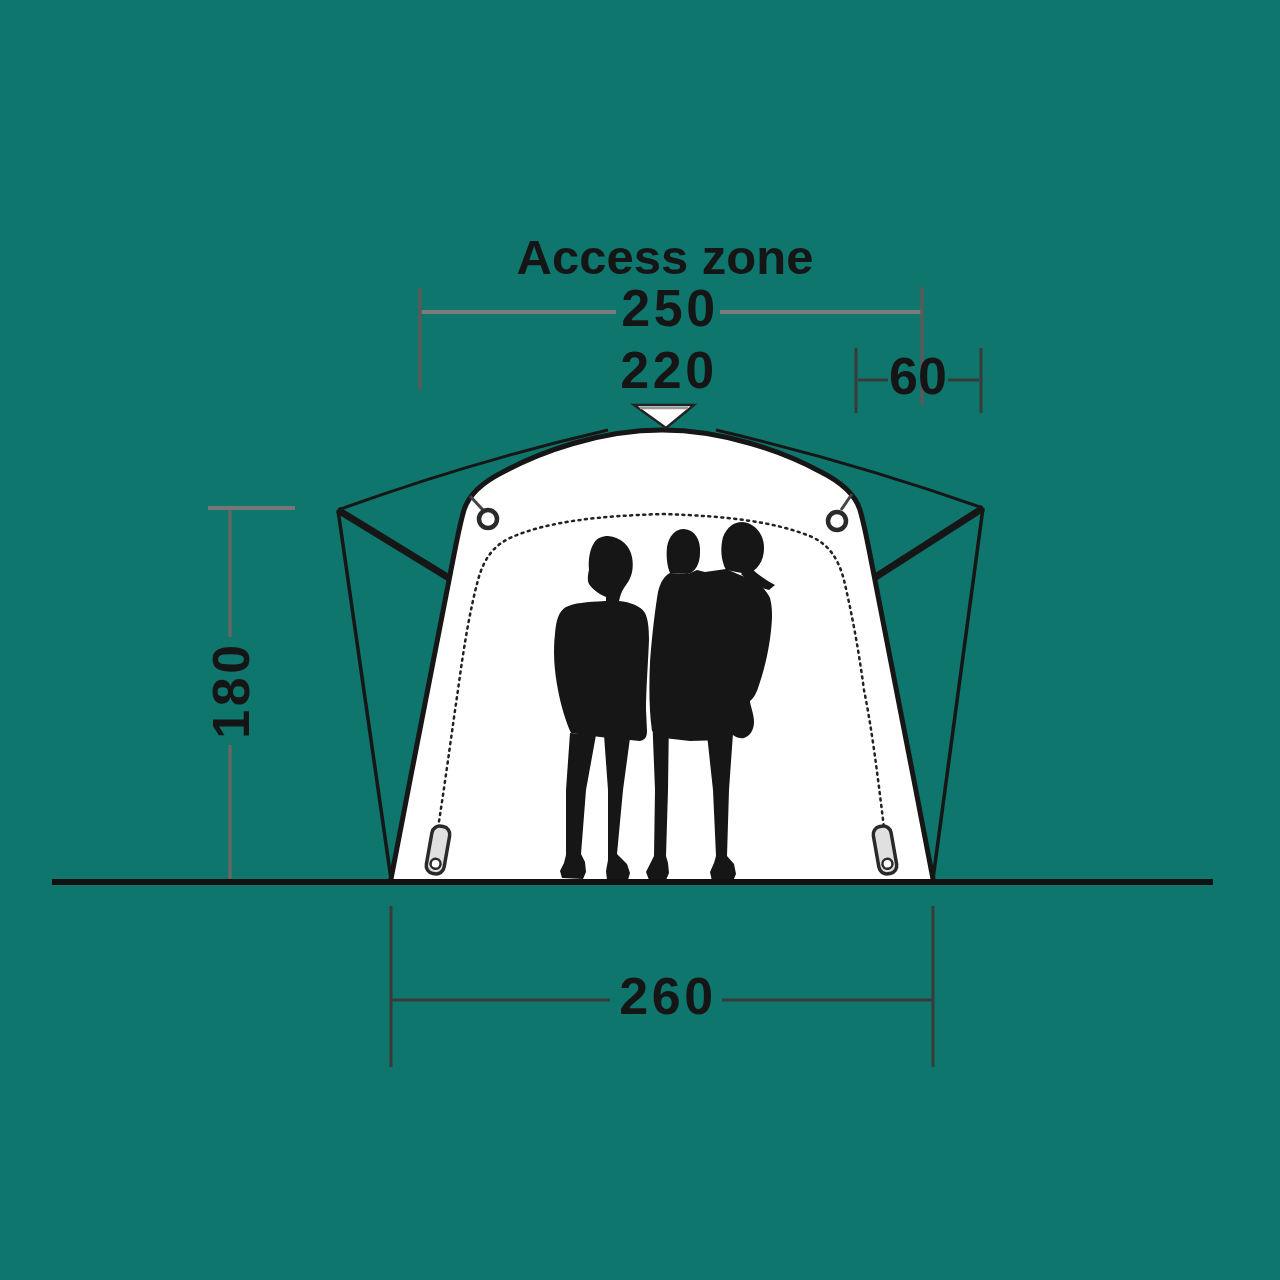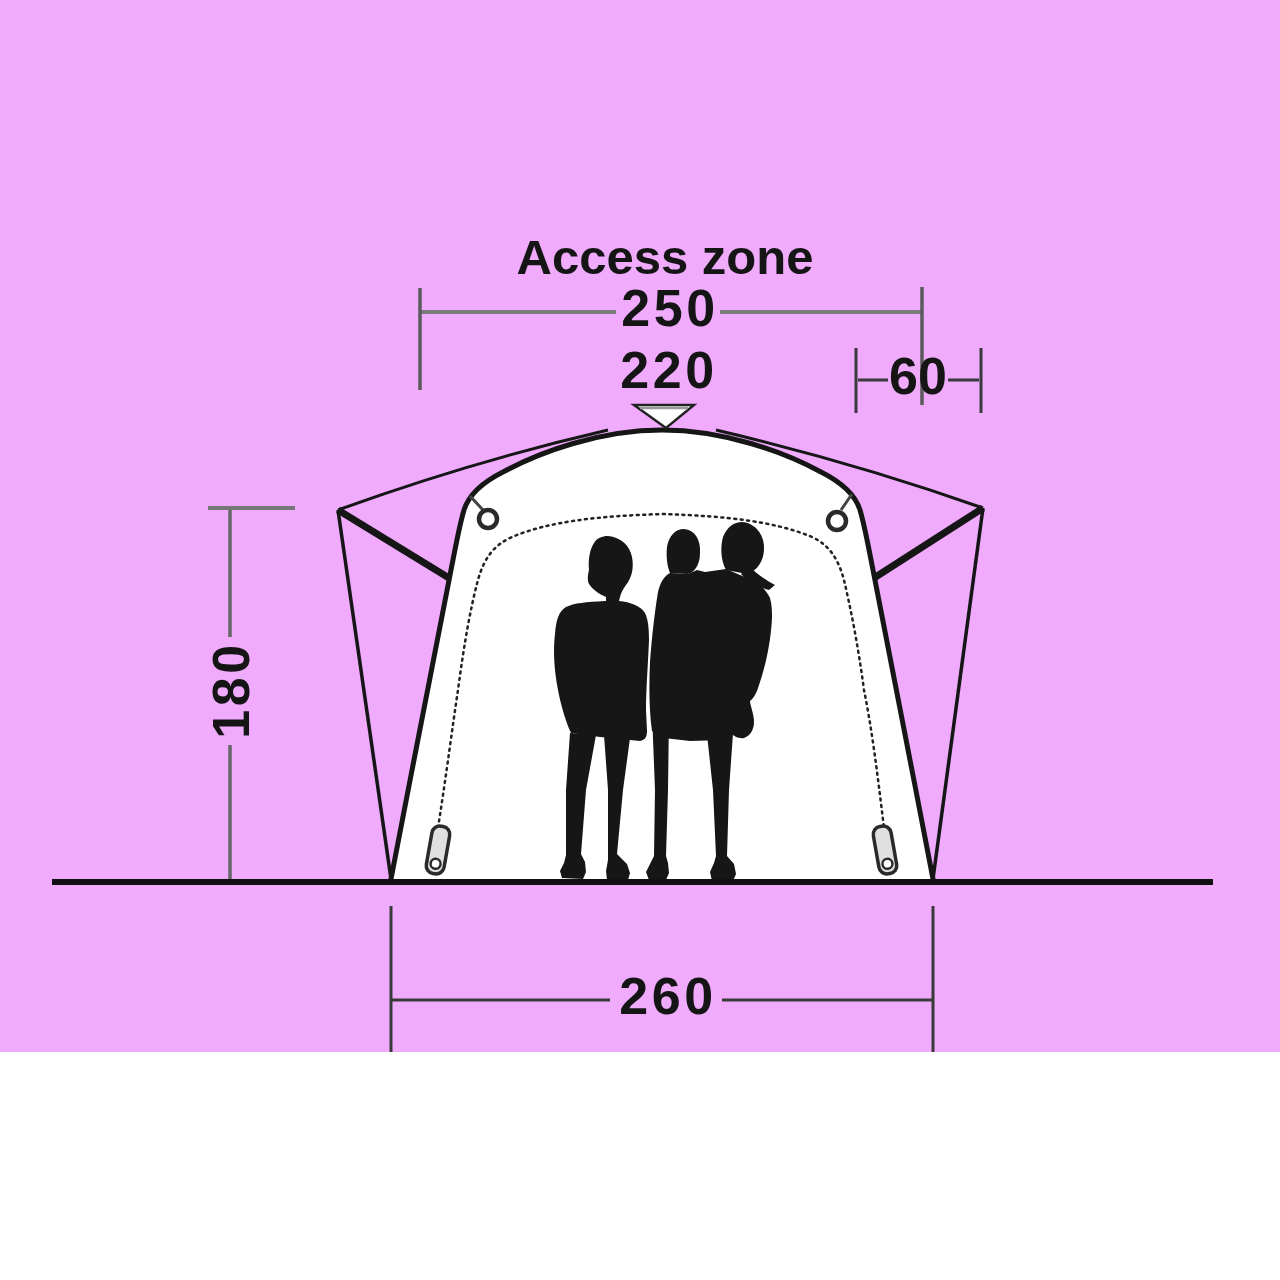--- a/index.html
+++ b/index.html
@@ -1,16 +1,16 @@
 <!DOCTYPE html>
 <html><head>
 <meta charset="utf-8">
 <style>
   html,body{margin:0;padding:0;background:#ffffff;}
-  .page{position:relative;width:1280px;height:1052px;background:#f0abfc;overflow:hidden;
+  .page{position:relative;width:1280px;height:1280px;background:#0f766e;overflow:hidden;
         font-family:"Liberation Sans", sans-serif;}
   svg{position:absolute;left:0;top:0;}
   text{font-family:"Liberation Sans", sans-serif;font-weight:bold;fill:#151515;}
 </style>
 </head>
 <body>
 
 <div class="page">
 <svg width="1280" height="1280" viewBox="0 0 1280 1280">
 

